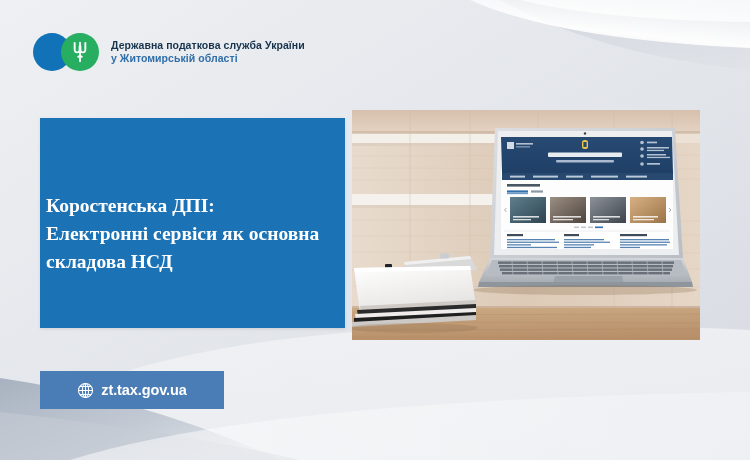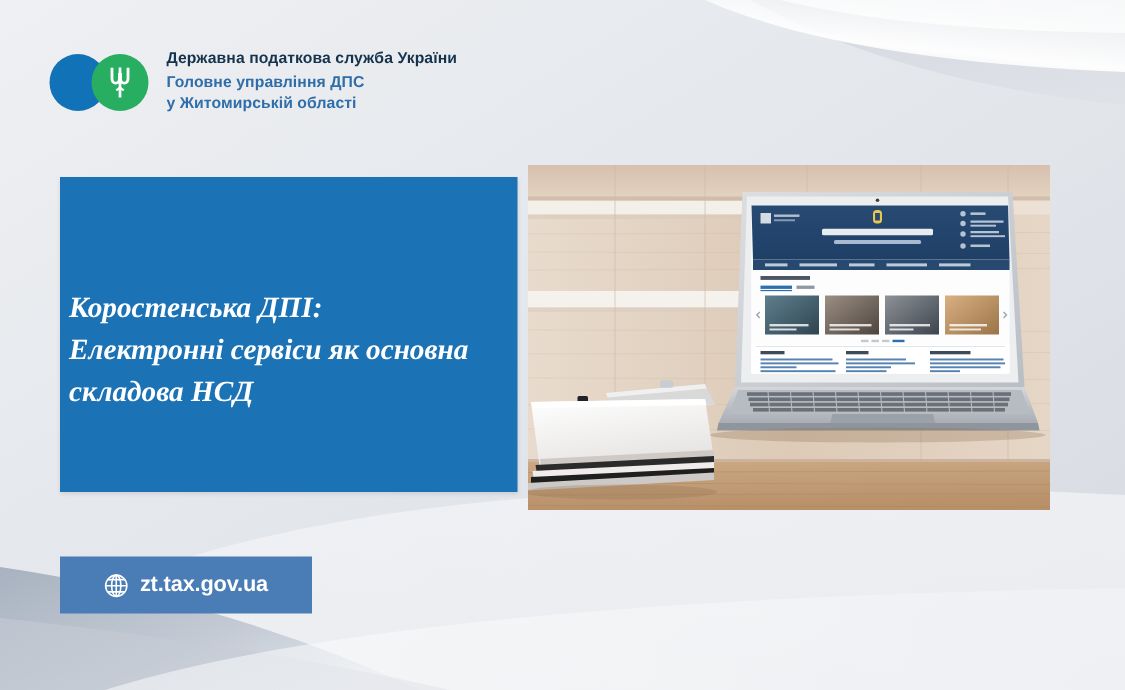--- a/index.html
+++ b/index.html
@@ -40,37 +40,36 @@
   #org-text .l2 { margin-top:3px; }
 
   
   #title-panel {
     position:absolute; left:40px; top:118px;
     width:305px; height:210px;
     background:#1b72b4;
     display:flex; align-items:center;
     z-index:5;
     box-shadow:0 1px 3px rgba(0,0,0,.10);
-    font-style:italic;
   }
   #title-text {
     color:#ffffff;
     font-family:"Liberation Serif", serif;
     font-weight:bold;
     font-size:19.5px;
     line-height:1.42;
     padding:0 8px 0 6px;
     margin-top:22px;
     white-space:pre-line;
   }
 
   
   #url-badge {
     position:absolute; left:40px; top:371px;
-    width:168px; height:38px;
+    width:184px; height:38px;
     background:#4a7cb5;
     display:flex; align-items:center; justify-content:center; gap:7px;
     z-index:5;
   }
   #globe-icon { width:17px; height:17px; display:block; flex:0 0 auto; }
   #url-text {
     color:#ffffff; font-size:14.5px; font-weight:bold; letter-spacing:-.1px;
   }
 
   
@@ -145,21 +144,20 @@
         <rect x="6.1" y="1" width="1.8" height="20"></rect>
         <path d="M0.7 1.2 h1.9 v7.2 q0 2.2 1.6 2.2 q1.5 0 1.5 -2.2 V4.6 h1.7 v3.9 q0 3.8 -3.2 3.8 q-3.5 0 -3.5 -4.1 Z"></path>
         <path d="M13.3 1.2 h-1.9 v7.2 q0 2.2 -1.6 2.2 q-1.5 0 -1.5 -2.2 V4.6 H6.6 v3.9 q0 3.8 3.2 3.8 q3.5 0 3.5 -4.1 Z"></path>
         <path d="M4.1 15.6 l2.9 -2.1 l2.9 2.1 l-0.9 1.3 l-2 -1.5 l-2 1.5 Z"></path>
       </g>
     </svg>
   </div>
 
   <div id="org-text">
     <div class="l1">Державна податкова служба України</div>
-    <div class="l2">Головне управління ДПС</div>
     <div class="l3">у Житомирській області</div>
   </div>
 </div>
 
 <div id="title-panel">
   <div id="title-text">Коростенська ДПІ:
 Електронні  сервіси як основна
 складова НСД</div>
 </div>
 

